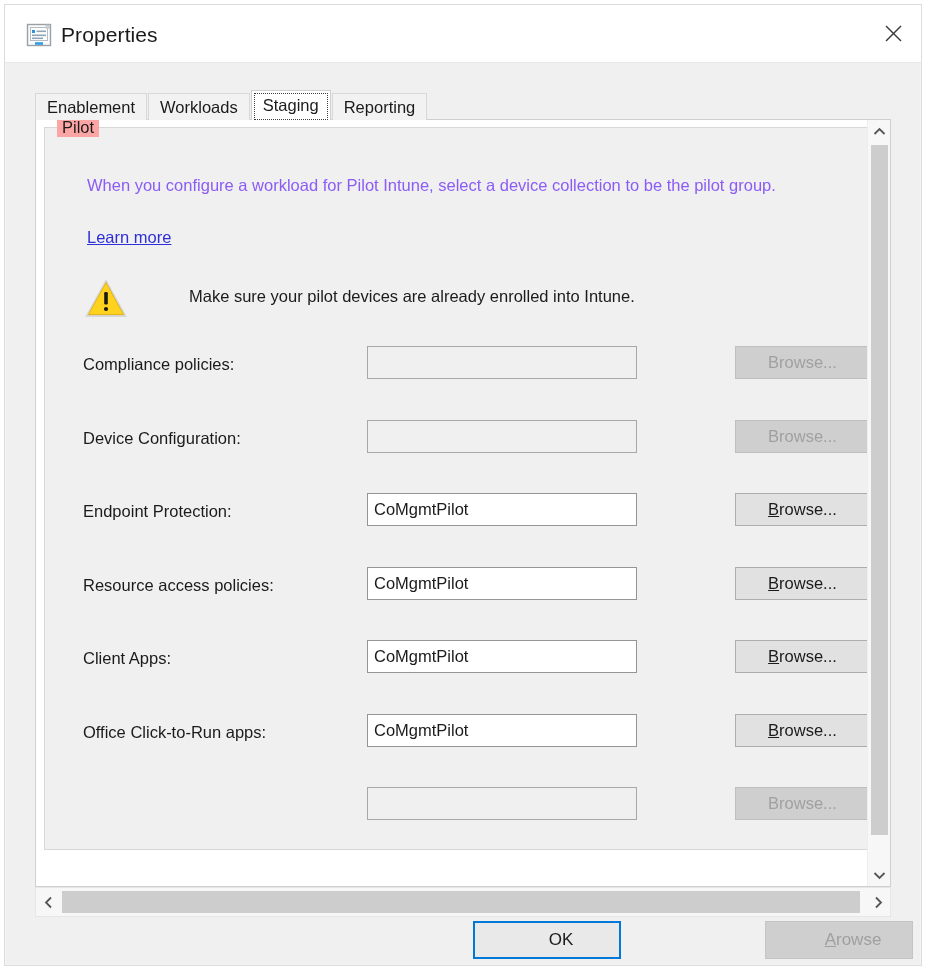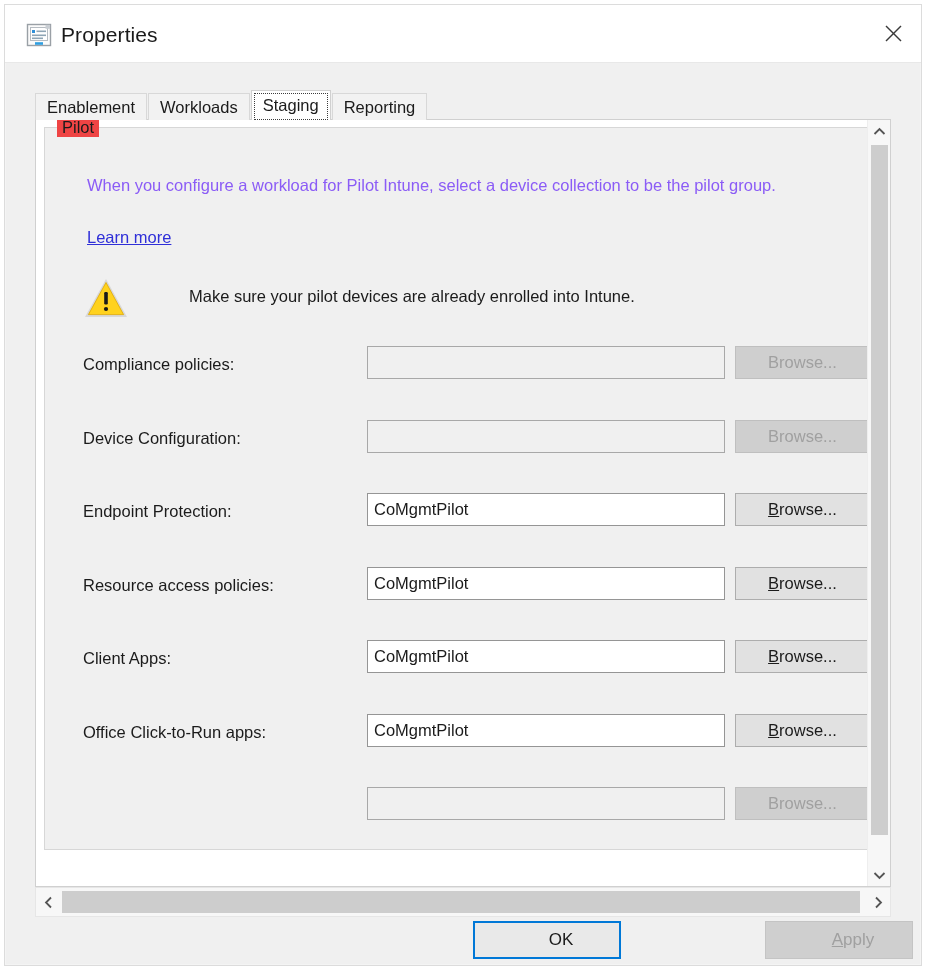--- a/index.html
+++ b/index.html
@@ -91,21 +91,21 @@
   #groupbox {
     position: absolute;
     left: 8px; top: 7px;
     width: 829px; height: 723px;
     border: 1px solid #d7d7d7;
     background: #f0f0f0;
   }
   #group-legend {
     position: absolute;
     left: 12px; top: -11px;
-    background: #ef4444;
+    background: #fca5a5;
     padding: 0 5px;
     font-size: 16.5px;
     color: #1b1b1b;
     line-height: 20px;
   }
 
   
   #description {
     position: absolute;
     left: 42px; top: 44px;
@@ -140,21 +140,21 @@
   
   #form { position: absolute; left: 0; top: 206px; width: 829px; }
   .row { position: relative; height: 73.5px; }
   .row-label {
     position: absolute; left: 38px; top: 21px;
     font-size: 16.5px; color: #1b1b1b;
     white-space: nowrap;
   }
   .row-input {
     position: absolute; left: 322px; top: 12px;
-    width: 358px; height: 33px;
+    width: 270px; height: 33px;
     background: #ffffff;
     border: 1px solid #959595;
     font-size: 16.5px;
     color: #1b1b1b;
     padding: 0 6px;
     display: flex; align-items: center;
     font-family: "Liberation Sans", sans-serif;
     line-height: 31px;
     overflow: hidden;
     white-space: nowrap;
@@ -384,17 +384,17 @@
       <svg width="9" height="13" viewBox="0 0 9 13">
           <polyline points="2,1.5 7,6.5 2,11.5" fill="none" stroke="#555" stroke-width="1.8"></polyline>
         </svg>
     </div>
   </div>
 
   <div id="footer">
     <div class="footer-btn" id="btn-ok">OK</div>
     <div class="footer-btn" id="btn-apply">
         <span class="accel">A</span>
-        <span>pply</span>
+        <span>rowse</span>
       </div>
   </div>
 
 </div>
 
 </body></html>

